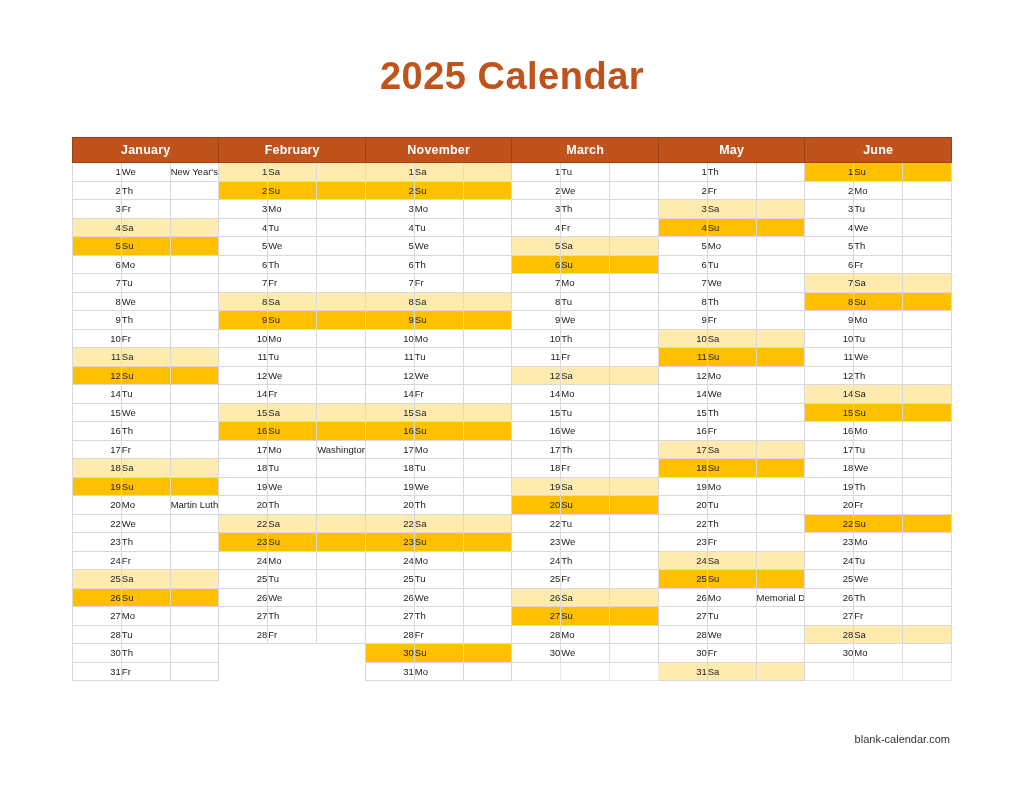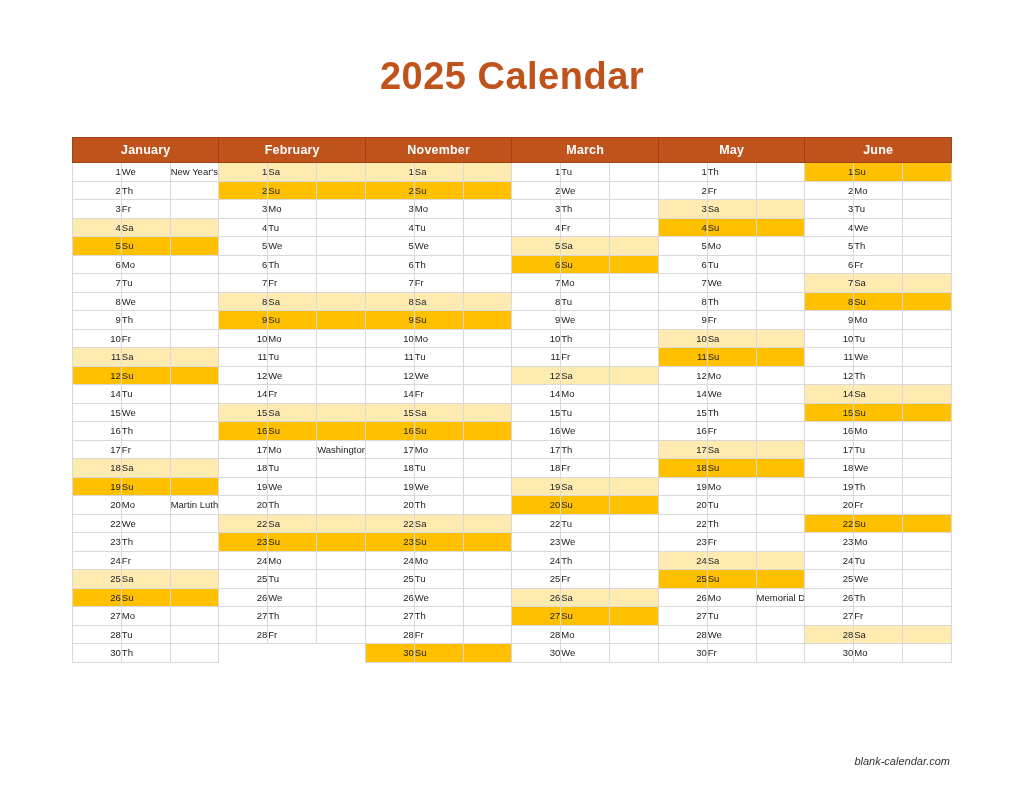--- a/index.html
+++ b/index.html
@@ -75,24 +75,23 @@
   }
   
   .sat { background: #ffeab0; }
   .sun { background: #ffc000; }
   .red { color: #e8413c; }
   .orange { color: #e07b10; }
   .empty-cell { background: #ffffff; }
   #footer {
     position: absolute;
     right: 74px;
-    top: 755px;
+    top: 733px;
     font-size: 11px;
     color: #333;
-    font-style: italic;
   }
 </style>
 </head>
 <body>
 
 <h1 id="page-title">2025 Calendar</h1>
 
 <div id="calendar-wrap">
   <table class="cal">
     <thead>
@@ -639,17 +638,37 @@
           <td class="num ">30</td>
           <td class="dow ">We</td>
           <td class="note "></td>
           <td class="num ">30</td>
           <td class="dow ">Fr</td>
           <td class="note "></td>
           <td class="num ">30</td>
           <td class="dow ">Mo</td>
           <td class="note "></td>
         </tr>
+        <tr>
+          <td class="num ">31</td>
+          <td class="dow ">Fr</td>
+          <td class="note "></td>
+          <td class="num empty-cell" style="border: none;"></td>
+          <td class="dow empty-cell" style="border: none;"></td>
+          <td class="note empty-cell" style="border: none;"></td>
+          <td class="num ">31</td>
+          <td class="dow ">Mo</td>
+          <td class="note "></td>
+          <td class="num empty-cell" style="border-color: rgb(232, 232, 232);"></td>
+          <td class="dow empty-cell" style="border-color: rgb(232, 232, 232);"></td>
+          <td class="note empty-cell" style="border-color: rgb(232, 232, 232);"></td>
+          <td class="num sat orange">31</td>
+          <td class="dow sat orange">Sa</td>
+          <td class="note sat"></td>
+          <td class="num empty-cell" style="border-color: rgb(232, 232, 232);"></td>
+          <td class="dow empty-cell" style="border-color: rgb(232, 232, 232);"></td>
+          <td class="note empty-cell" style="border-color: rgb(232, 232, 232);"></td>
+        </tr>
       </tbody>
   </table>
 </div>
 
 <div id="footer">blank-calendar.com</div>
 
 </body></html>

